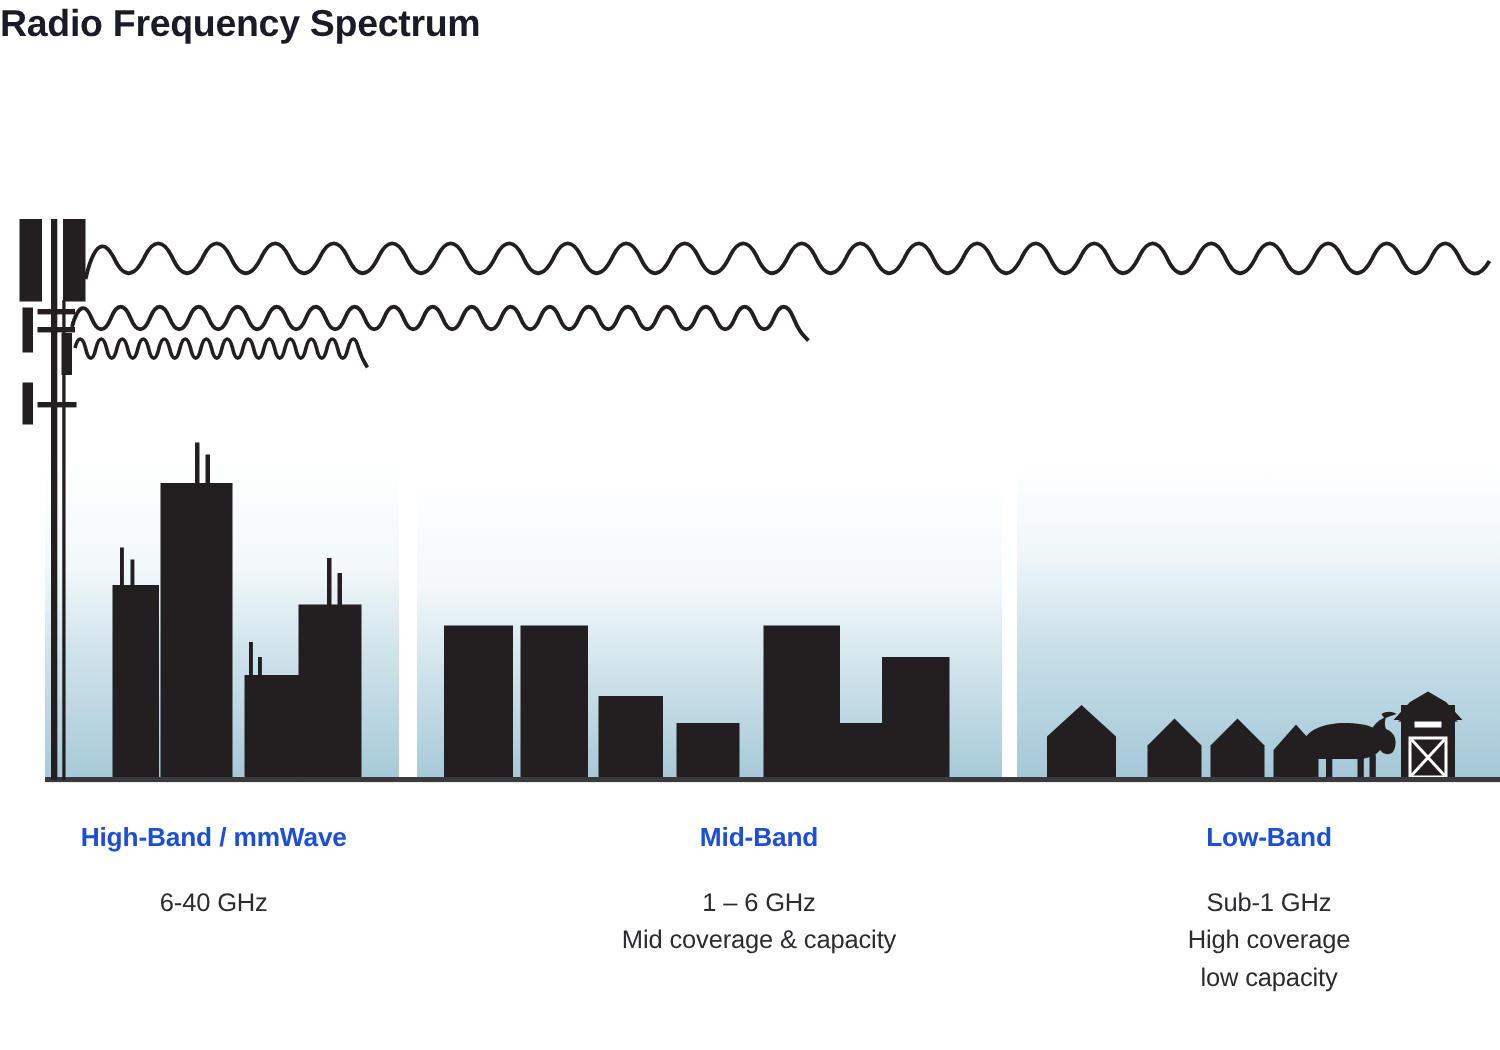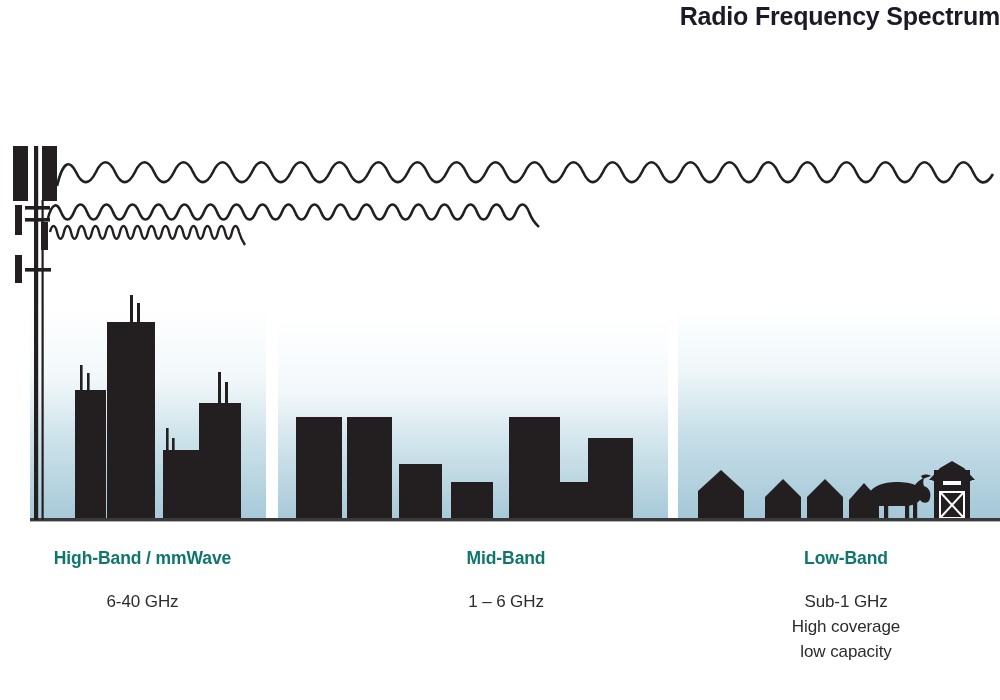--- a/index.html
+++ b/index.html
@@ -8,30 +8,30 @@
     width:1000px;height:700px;
     background:#ffffff;
     font-family:"Liberation Sans", sans-serif;
     color:#1b1b22;
     overflow:hidden;
     position:relative;
   }
   #stage{position:absolute;left:0;top:0;width:1000px;height:700px;}
   #title{
     position:absolute;left:0;top:2px;width:1000px;
-    text-align:right;
+    text-align:left;
     font-size:25px;
     font-weight:bold;
     letter-spacing:-0.2px;
     color:#1b1b28;
   }
   .svg-layer{position:absolute;left:0;top:0;width:1000px;height:700px;}
   .cap-col{position:absolute;text-align:center;}
   .cap-title{
-    font-size:17.5px;font-weight:bold;color:#0f766e;
+    font-size:17.5px;font-weight:bold;color:#1d4ed8;
     letter-spacing:-0.1px;
     margin-bottom:20px;
   }
   .cap-line{
     font-size:17px;color:#2b2b30;line-height:25px;
     letter-spacing:-0.1px;
   }
   #col-high{left:0px;top:548px;width:285px;}
   #col-mid{left:356px;top:548px;width:300px;}
   #col-low{left:696px;top:548px;width:300px;}
@@ -239,20 +239,21 @@
   </svg>
 
   <div class="cap-col" id="col-high">
     <div class="cap-title">High-Band / mmWave</div>
     <div class="cap-line">6-40 GHz</div>
   </div>
 
   <div class="cap-col" id="col-mid">
     <div class="cap-title">Mid-Band</div>
     <div class="cap-line">1 – 6 GHz</div>
+    <div class="cap-line">Mid coverage &amp; capacity</div>
   </div>
 
   <div class="cap-col" id="col-low">
     <div class="cap-title">Low-Band</div>
     <div class="cap-line">Sub-1 GHz</div>
     <div class="cap-line">High coverage</div>
     <div class="cap-line">low capacity</div>
   </div>
 
 </div>

